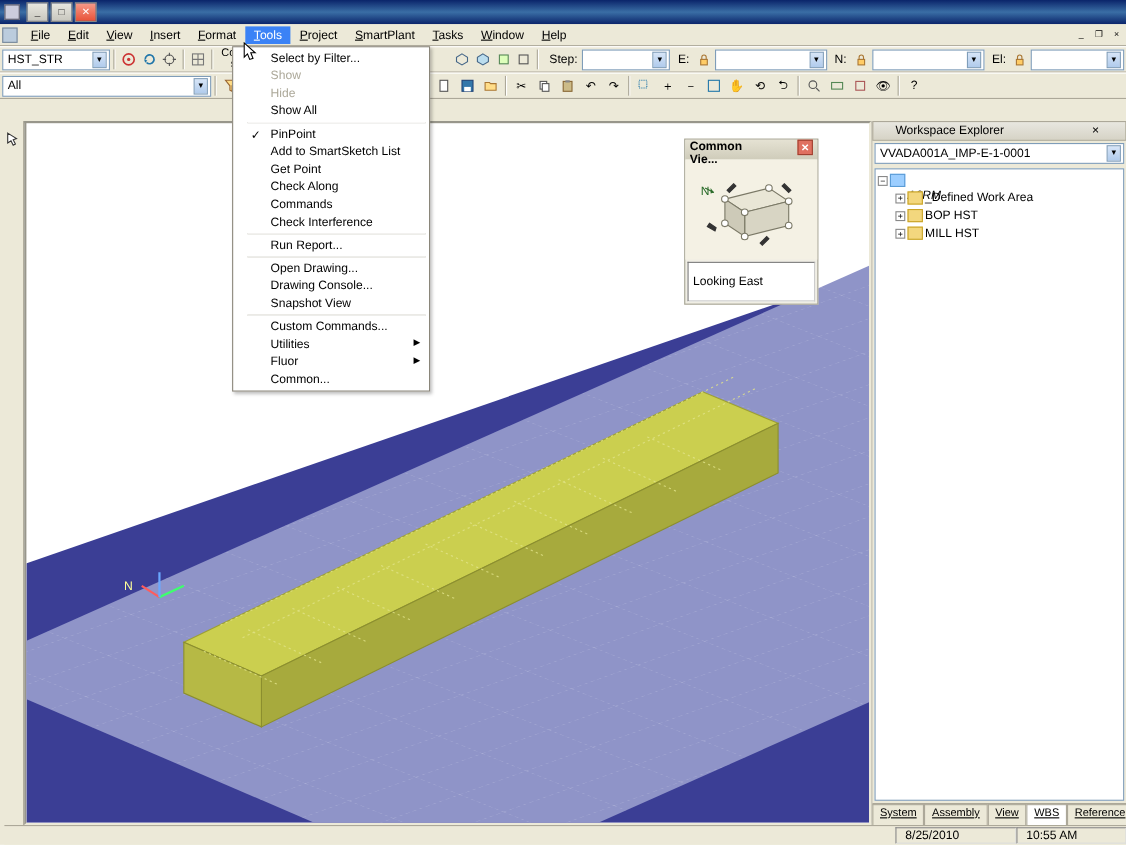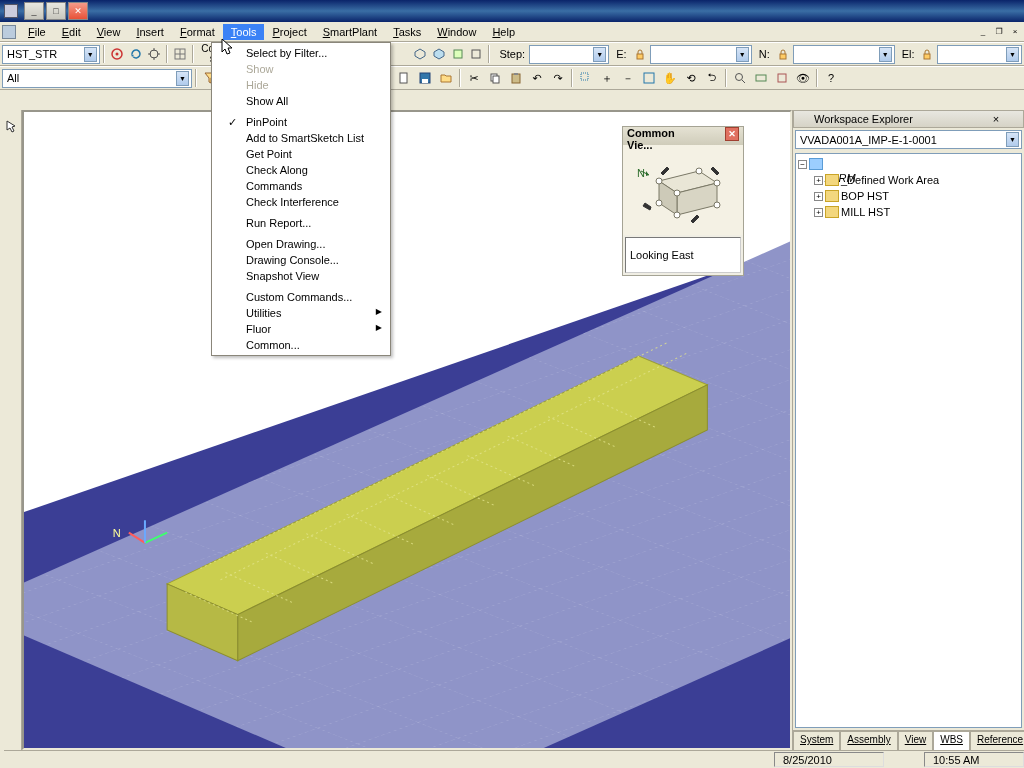--- a/index.html
+++ b/index.html
@@ -389,21 +389,21 @@
         <div class="tab">View</div>
         <div class="tab active">WBS</div>
         <div class="tab">Reference</div>
       </div>
   </div>
 </div>
 
 <div class="statusbar">
   <div style="flex:1"></div>
   <div class="status-cell" style="width:110px;">8/25/2010</div>
-  <div class="status-cell" style="width:100px;margin-left:40px;">10:55 AM</div>
+  <div class="status-cell" style="width:100px;">10:55 AM</div>
 </div>
 
 <div class="dropdown" style="left:211px; top:42px; width:180px;padding-left:12px;" id="tools-menu">
     <div class="dd-item">Select by Filter...</div>
     <div class="dd-item disabled">Show</div>
     <div class="dd-item disabled">Hide</div>
     <div class="dd-item">Show All</div>
     <div class="dd-sep"></div>
     <div class="dd-item">PinPoint<span class="chk">✓</span></div>
     <div class="dd-item">Add to SmartSketch List</div>

